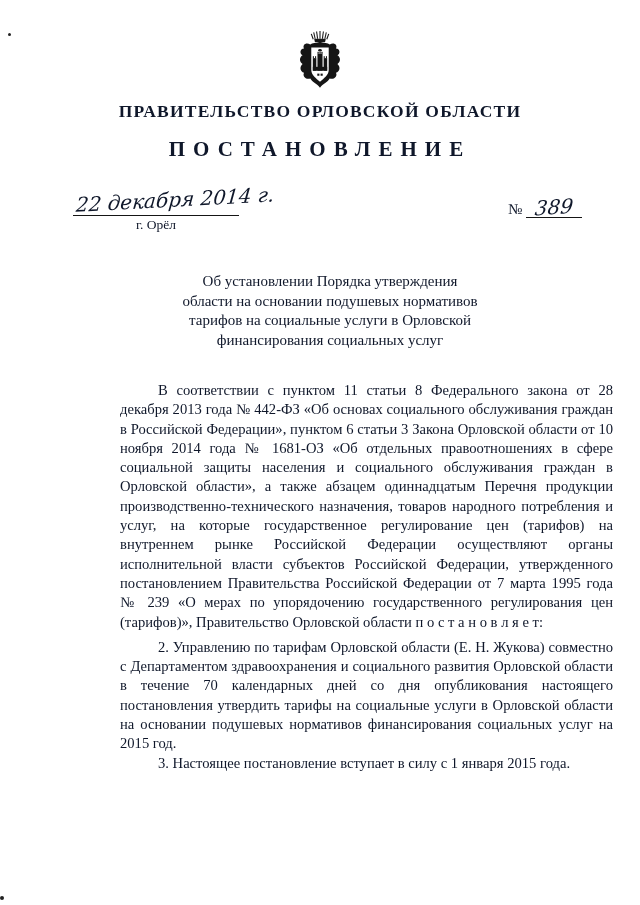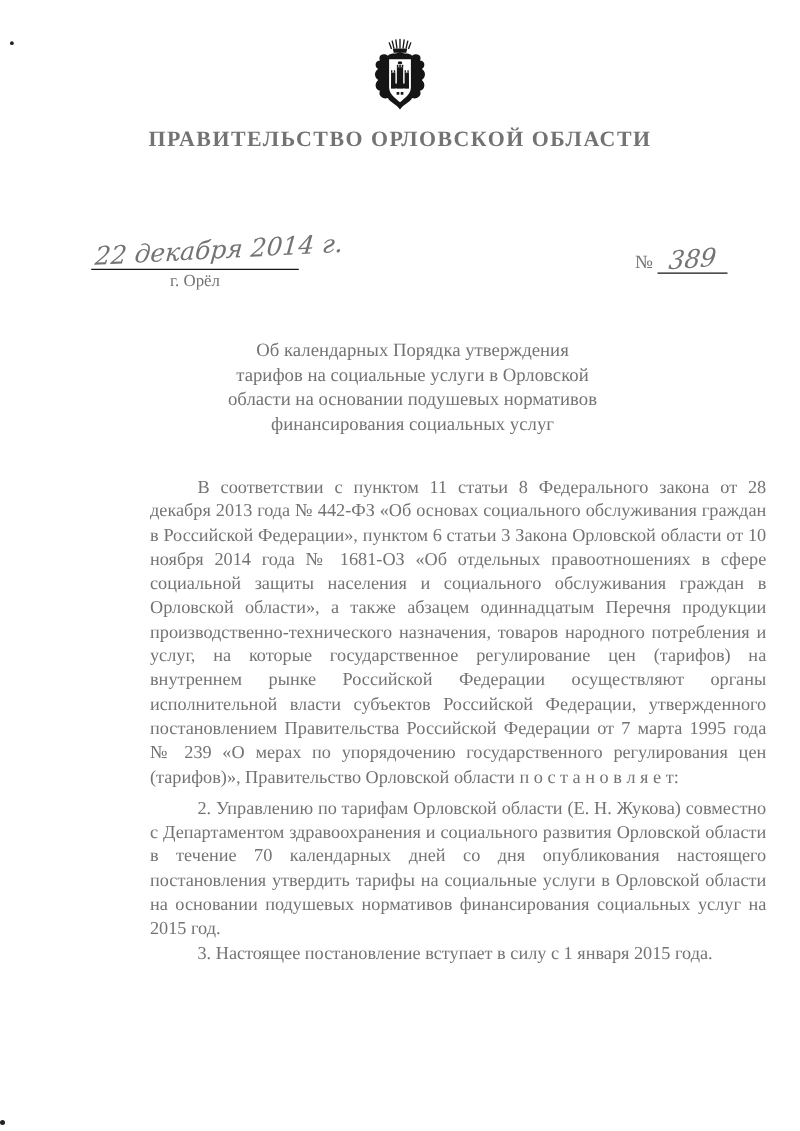--- a/index.html
+++ b/index.html
@@ -1,21 +1,21 @@
 <!DOCTYPE html>
 <html lang="ru"><head>
 <meta charset="utf-8">
 <style>
   html,body{margin:0;padding:0;background:#888;}
   .page{
     position:relative;
     width:640px;height:905px;
     margin:0 auto;
     background:#ffffff;
-    color:#737373;
+    color:#0f172a;
     font-family:"Liberation Serif","DejaVu Serif",serif;
     overflow:hidden;
   }
   .speck{position:absolute;background:#222;border-radius:50%;}
   .speck.top{left:8px;top:33px;width:3px;height:3px;}
   .speck.bottom{left:0px;top:896px;width:4px;height:4px;}
 
   .coat{position:absolute;left:0;right:0;top:31px;text-align:center;}
   .coat svg{display:inline-block;}
 
@@ -129,36 +129,37 @@
       <ellipse cx="30" cy="19.8" rx="1.9" ry="1.3" fill="#151515"></ellipse>
 
       <rect x="22.6" y="37" width="14.8" height="4" fill="#151515"></rect>
 
       <rect x="27.2" y="44" width="2.2" height="2.2" fill="#151515"></rect>
       <rect x="30.6" y="44" width="2.2" height="2.2" fill="#151515"></rect>
     </svg>
   </div>
 
   <div class="authority">ПРАВИТЕЛЬСТВО ОРЛОВСКОЙ ОБЛАСТИ</div>
+  <div class="doctype">ПОСТАНОВЛЕНИЕ</div>
 
   <div class="date-block">
     <span class="handwriting date-hand">22 декабря 2014 г.</span>
     <div class="date-rule"></div>
     <div class="place">г. Орёл</div>
   </div>
 
   <div class="num-block">
     <span class="num-label">№</span>
     <span class="num-rule"><span class="handwriting num-hand">389</span></span>
   </div>
 
   <div class="title">
-    <div>Об календарных Порядка утверждения</div>
+    <div>Об установлении Порядка утверждения</div>
+    <div>области на основании подушевых нормативов</div>
     <div>тарифов на социальные услуги в Орловской</div>
-    <div>области на основании подушевых нормативов</div>
     <div>финансирования социальных услуг</div>
   </div>
 
   <div class="body">
     <p class="para preamble">В соответствии с пунктом 11 статьи 8 Федерального закона от 28 декабря 2013 года № 442-ФЗ «Об основах социального обслуживания граждан в Российской Федерации», пунктом 6 статьи 3 Закона Орловской области от 10 ноября 2014 года № 1681-ОЗ «Об отдельных правоотношениях в сфере социальной защиты населения и социального обслуживания граждан в Орловской области», а также абзацем одиннадцатым Перечня продукции производственно-технического назначения, товаров народного потребления и услуг, на которые государственное регулирование цен (тарифов) на внутреннем рынке Российской Федерации осуществляют органы исполнительной власти субъектов Российской Федерации, утвержденного постановлением Правительства Российской Федерации от 7 марта 1995 года № 239 «О мерах по упорядочению государственного регулирования цен (тарифов)», Правительство Орловской области п о с т а н о в л я е т:</p>
     <p class="para">2. Управлению по тарифам Орловской области (Е. Н. Жукова) совместно с Департаментом здравоохранения и социального развития Орловской области в течение 70 календарных дней со дня опубликования настоящего постановления утвердить тарифы на социальные услуги в Орловской области на основании подушевых нормативов финансирования социальных услуг на 2015 год.</p>
     <p class="para">3. Настоящее постановление вступает в силу с 1 января 2015 года.</p>
   </div>
 
 </div>

